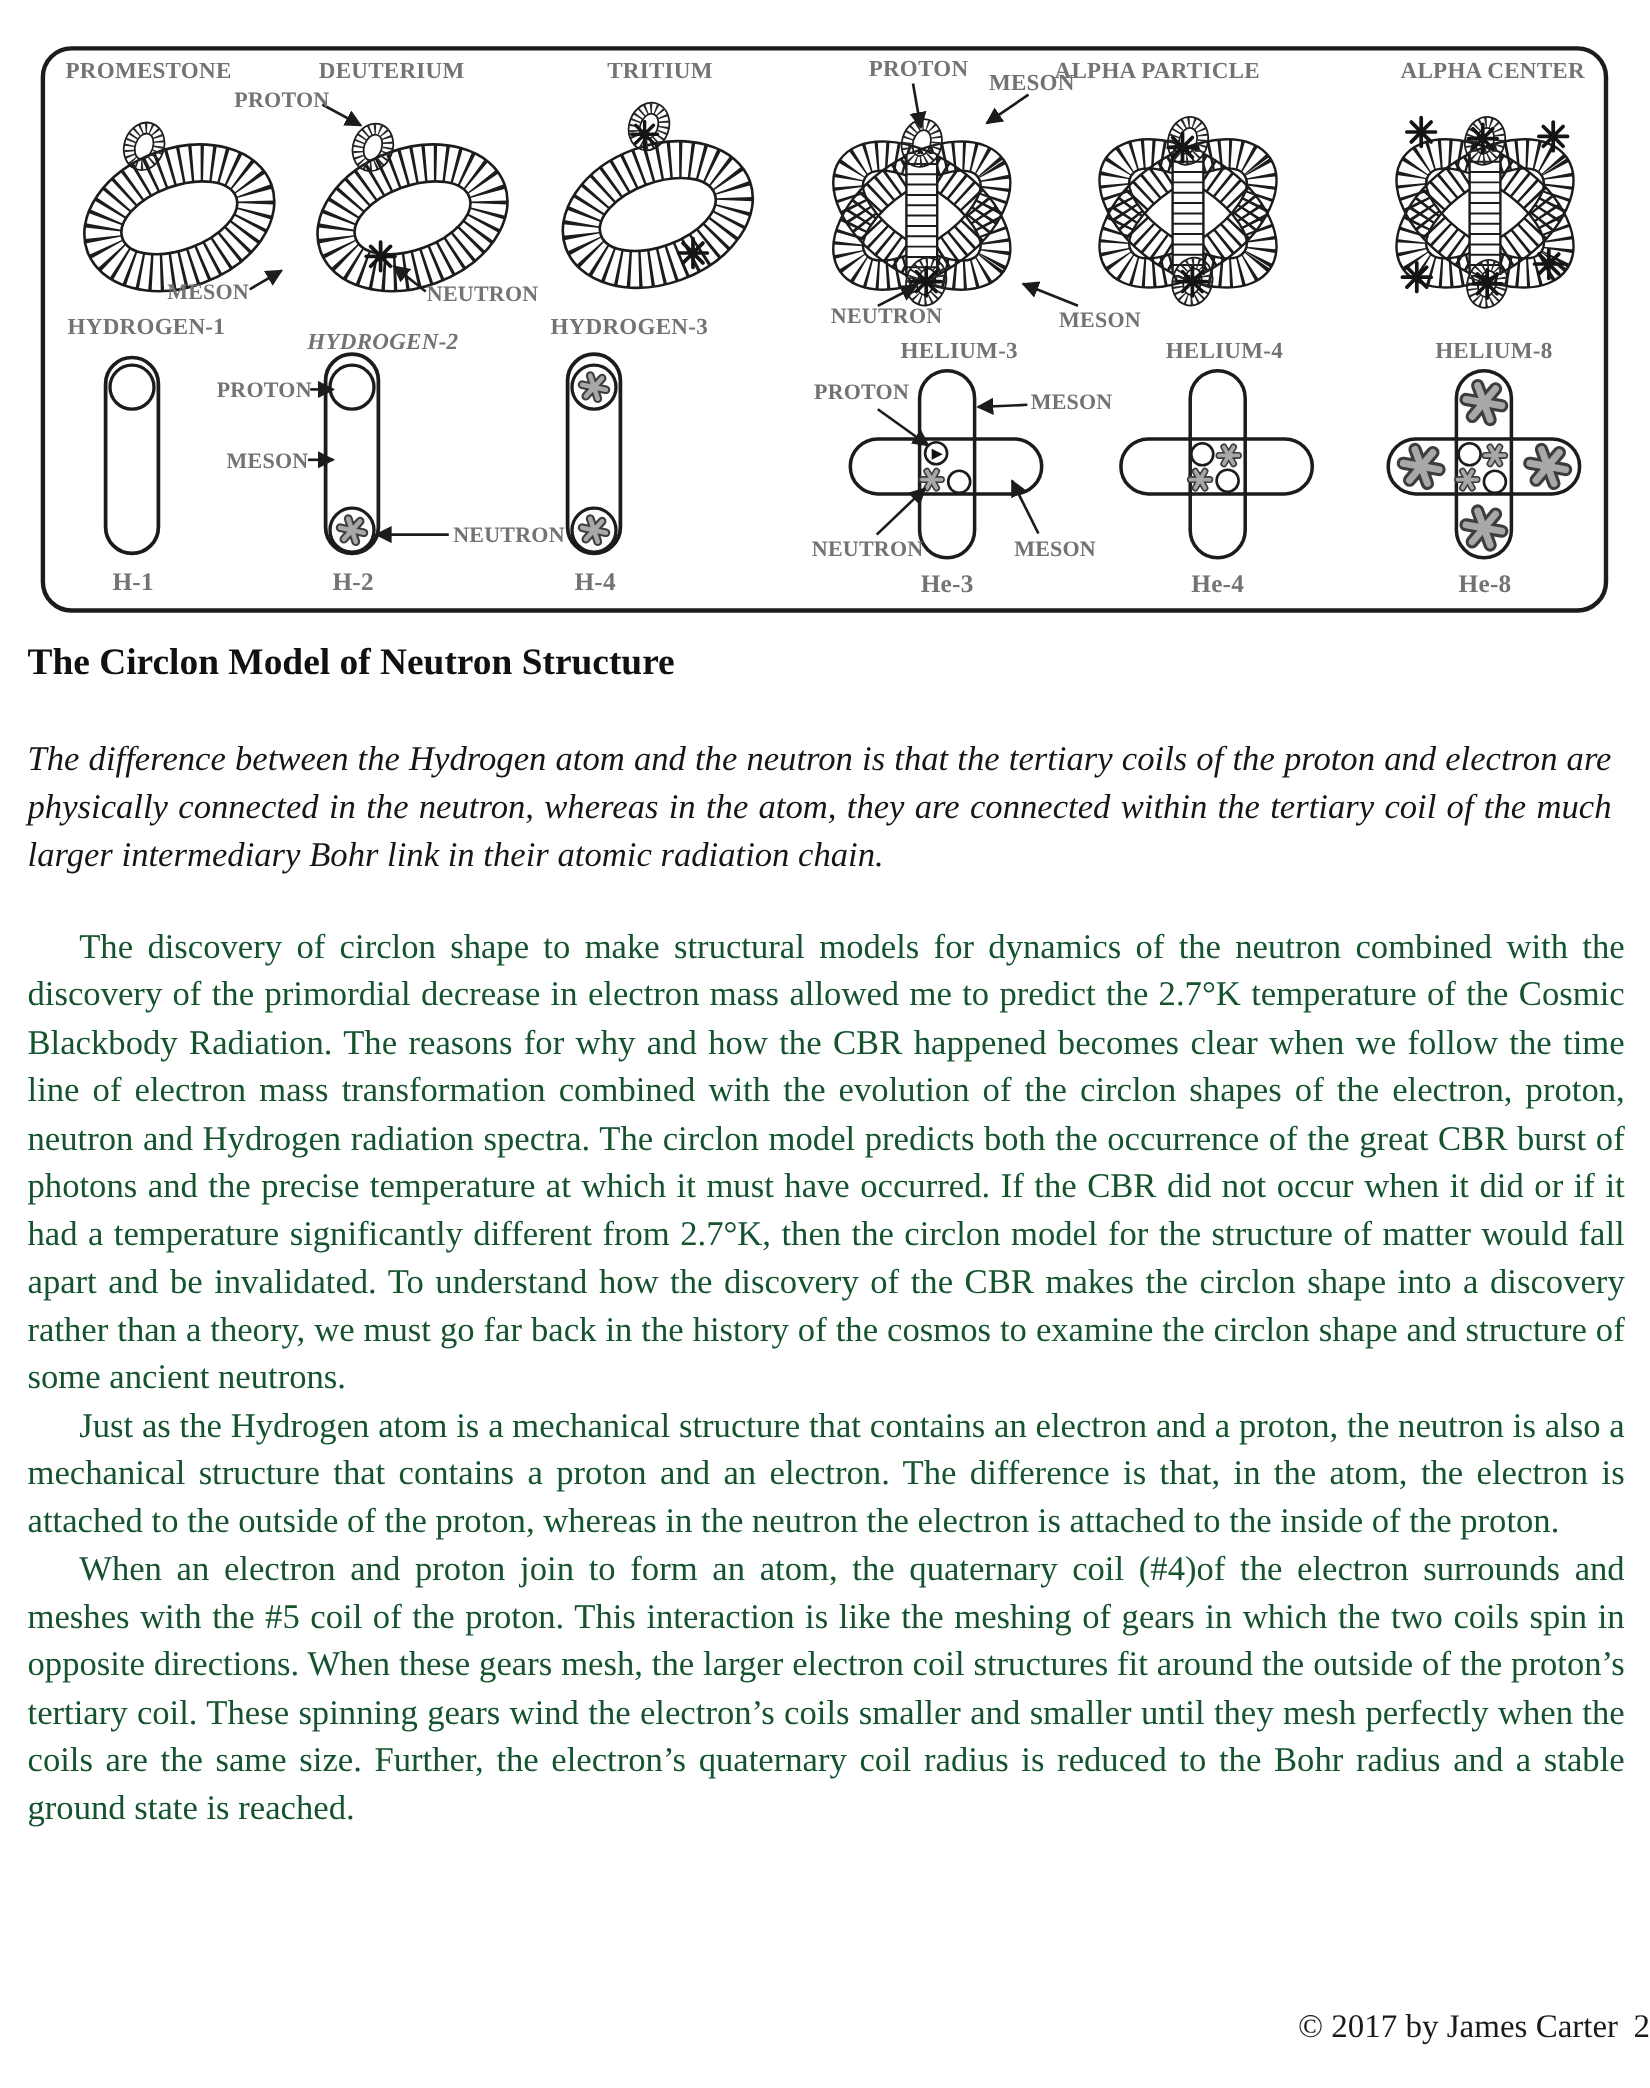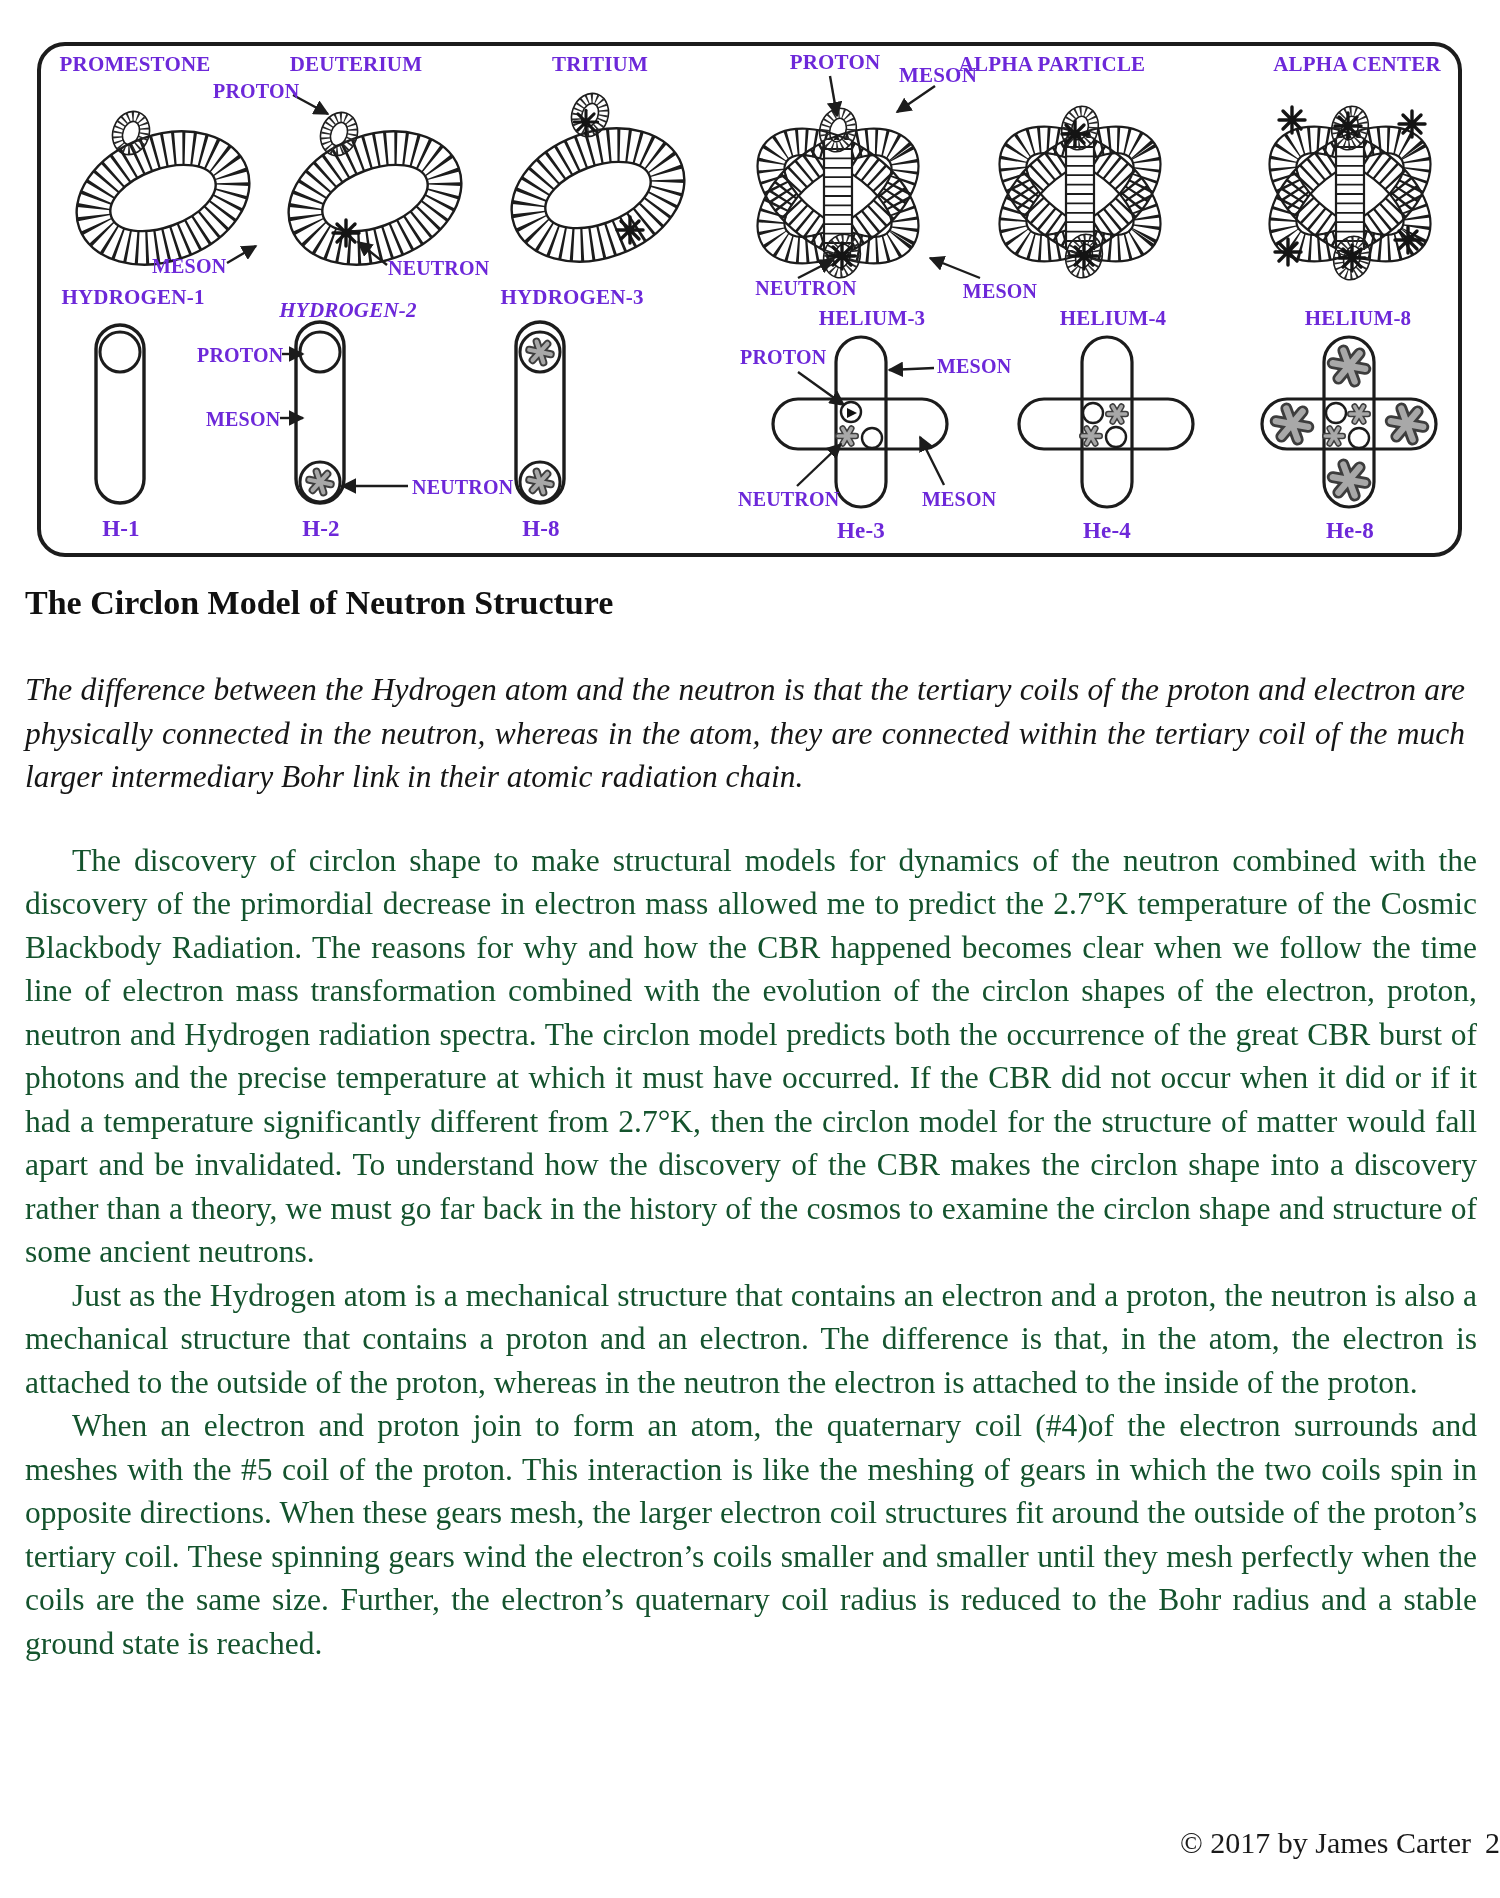--- a/index.html
+++ b/index.html
@@ -8,21 +8,21 @@
     font-family:"Liberation Serif", serif; color:#161616;
     overflow:hidden;
   }
   .figure-box {
     position:absolute; left:37px; top:42px; width:1417px; height:507px;
     border:4px solid #1c1c1c; border-radius:28px; background:#ffffff;
   }
   svg.figgfx { position:absolute; left:0; top:0; }
   .flabel {
     position:absolute; font-weight:bold; white-space:nowrap;
-    font-size:21px; letter-spacing:0.2px; color:#6d28d9;
+    font-size:21px; letter-spacing:0.2px; color:#737373;
   }
   .flabel.c { transform:translateX(-50%); }
   .flabel.small { font-size:20px; }
   .flabel.iso { font-size:21px; }
   .flabel.schem { font-size:23px; }
   .article { position:absolute; left:25px; width:1452px; top:584px; }
   .article h1 { font-size:34px; font-weight:bold; margin:0 0 46px 0; color:#111; }
   .lede {
     font-style:italic; font-size:31.5px; line-height:43.5px;
     margin:0 12px 40px 0; text-align:justify;
@@ -236,21 +236,21 @@
 <span class="flabel small" style="left:197px; top:344px;">PROTON</span>
 <span class="flabel small" style="left:206px; top:408px;">MESON</span>
 <span class="flabel small" style="left:412px; top:476px;">NEUTRON</span>
 <span class="flabel small" style="left:740px; top:346px;">PROTON</span>
 <span class="flabel small" style="left:937px; top:355px;">MESON</span>
 <span class="flabel small" style="left:738px; top:488px;">NEUTRON</span>
 <span class="flabel small" style="left:922px; top:488px;">MESON</span>
 
 <span class="flabel schem c" style="left:121px; top:516px;">H-1</span>
 <span class="flabel schem c" style="left:321px; top:516px;">H-2</span>
-<span class="flabel schem c" style="left:541px; top:516px;">H-8</span>
+<span class="flabel schem c" style="left:541px; top:516px;">H-4</span>
 <span class="flabel schem c" style="left:861px; top:518px;">He-3</span>
 <span class="flabel schem c" style="left:1107px; top:518px;">He-4</span>
 <span class="flabel schem c" style="left:1350px; top:518px;">He-8</span>
 
 <div class="article">
   <h1>The Circlon Model of Neutron Structure</h1>
   <p class="lede">The difference between the Hydrogen atom and the neutron is that the tertiary coils of the proton and electron are physically connected in the neutron, whereas in the atom, they are connected within the tertiary coil of the much larger intermediary Bohr link in their atomic radiation chain.</p>
   <p class="para">The discovery of circlon shape to make structural models for dynamics of the neutron combined with the discovery of the primordial decrease in electron mass allowed me to predict the 2.7°K temperature of the Cosmic Blackbody Radiation. The reasons for why and how the CBR happened becomes clear when we follow the time line of electron mass transformation combined with the evolution of the circlon shapes of the electron, proton, neutron and Hydrogen radiation spectra. The circlon model predicts both the occurrence of the great CBR burst of photons and the precise temperature at which it must have occurred. If the CBR did not occur when it did or if it had a temperature significantly different from 2.7°K, then the circlon model for the structure of matter would fall apart and be invalidated. To understand how the discovery of the CBR makes the circlon shape into a discovery rather than a theory, we must go far back in the history of the cosmos to examine the circlon shape and structure of some ancient neutrons.</p>
   <p class="para">Just as the Hydrogen atom is a mechanical structure that contains an electron and a proton, the neutron is also a mechanical structure that contains a proton and an electron. The difference is that, in the atom, the electron is attached to the outside of the proton, whereas in the neutron the electron is attached to the inside of the proton.</p>
   <p class="para">When an electron and proton join to form an atom, the quaternary coil (#4)of the electron surrounds and meshes with the #5 coil of the proton. This interaction is like the meshing of gears in which the two coils spin in opposite directions. When these gears mesh, the larger electron coil structures fit around the outside of the proton’s tertiary coil. These spinning gears wind the electron’s coils smaller and smaller until they mesh perfectly when the coils are the same size. Further, the electron’s quaternary coil radius is reduced to the Bohr radius and a stable ground state is reached.</p>

